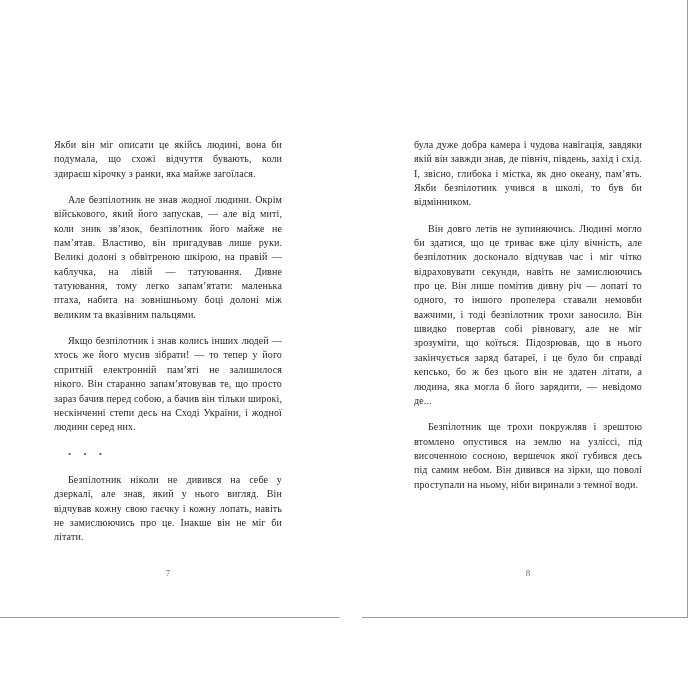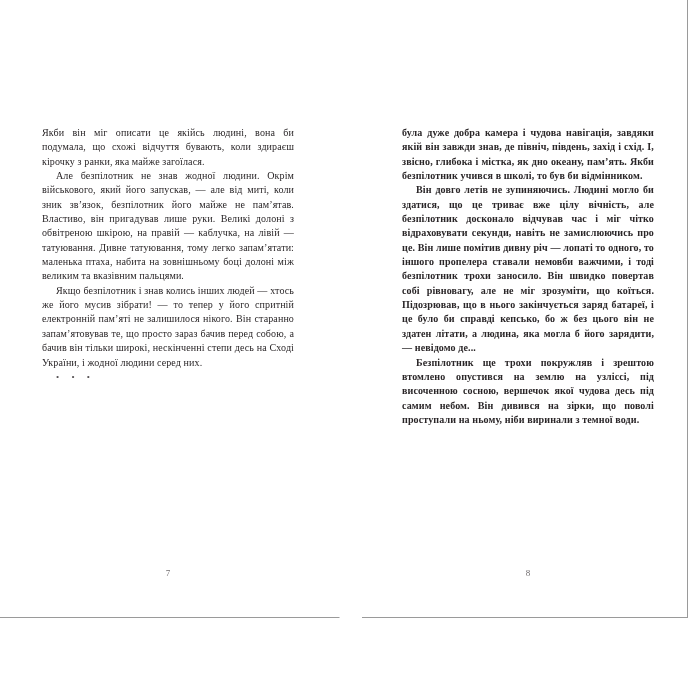--- a/index.html
+++ b/index.html
@@ -55,24 +55,24 @@
     font-size: 10.05px;
     line-height: 14.35px;
     text-align: justify;
     text-justify: inter-word;
     hyphens: manual;
     color: #2a2628;
     letter-spacing: 0.01em;
   }
 
   .page-left .textblock  { left: 54px; }
-  .page-right .textblock { left: 40px; font-weight: bold; }
+  .page-right .textblock { left: 40px; }
 
   .textblock p {
-    margin: 0;
+    margin: 12px;
     text-indent: 14px;
   }
   .textblock p.noindent { text-indent: 0; }
 
   
   .textblock p { text-align-last: left; }
 
   
   .section-break {
     margin: 13px 0 11px 0;
@@ -106,35 +106,36 @@
     <div class="textblock">
 
       <p class="noindent">Якби він міг описати це якійсь людині, вона би подумала, що схожі відчуття бувають, коли здираєш кірочку з ранки, яка майже загоїлася.</p>
 
       <p>Але безпілотник не знав жодної людини. Окрім військового, який його запускав, — але від миті, коли зник зв’язок, безпілотник його майже не пам’ятав. Властиво, він пригадував лише руки. Великі долоні з обвітреною шкірою, на правій — каблучка, на лівій — татуювання. Дивне татуювання, тому легко запам’ятати: маленька птаха, набита на зовнішньому боці долоні між великим та вказівним пальцями.</p>
 
       <p>Якщо безпілотник і знав колись інших людей — хтось же його мусив зібрати! — то тепер у його спритній електронній пам’яті не залишилося нікого. Він старанно запам’ятовував те, що просто зараз бачив перед собою, а бачив він тільки широкі, нескінченні степи десь на Сході України, і жодної людини серед них.</p>
 
       <p class="section-break">• • •</p>
 
+      <p>Безпілотник ніколи не дивився на себе у дзеркалі, але знав, який у нього вигляд. Він відчував кожну свою гаєчку і кожну лопать, навіть не замислюючись про це. Інакше він не міг би літати.</p>
 
 
     </div>
 
     <div class="folio">7</div>
   </div>
 
   <div class="page page-right">
     <div class="textblock">
 
       <p class="noindent">була дуже добра камера і чудова навігація, завдяки якій він завжди знав, де північ, південь, захід і схід. І, звісно, глибока і містка, як дно океану, пам’ять. Якби безпілотник учився в школі, то був би відмінником.</p>
 
 
       <p>Він довго летів не зупиняючись. Людині могло би здатися, що це триває вже цілу вічність, але безпілотник досконало відчував час і міг чітко відраховувати секунди, навіть не замислюючись про це. Він лише помітив дивну річ — лопаті то одного, то іншого пропелера ставали немовби важчими, і тоді безпілотник трохи заносило. Він швидко повертав собі рівновагу, але не міг зрозуміти, що коїться. Підозрював, що в нього закінчується заряд батареї, і це було би справді кепсько, бо ж без цього він не здатен літати, а людина, яка могла б його зарядити, — невідомо де...</p>
 
-      <p>Безпілотник ще трохи покружляв і зрештою втомлено опустився на землю на узліссі, під височенною сосною, вершечок якої чудова десь під самим небом. Він дивився на зірки, що поволі проступали на ньому, ніби виринали з темної води.</p>
+      <p>Безпілотник ще трохи покружляв і зрештою втомлено опустився на землю на узліссі, під височенною сосною, вершечок якої губився десь під самим небом. Він дивився на зірки, що поволі проступали на ньому, ніби виринали з темної води.</p>
 
     </div>
 
     <div class="folio">8</div>
   </div>
 
 </div>
 
 </body></html>

